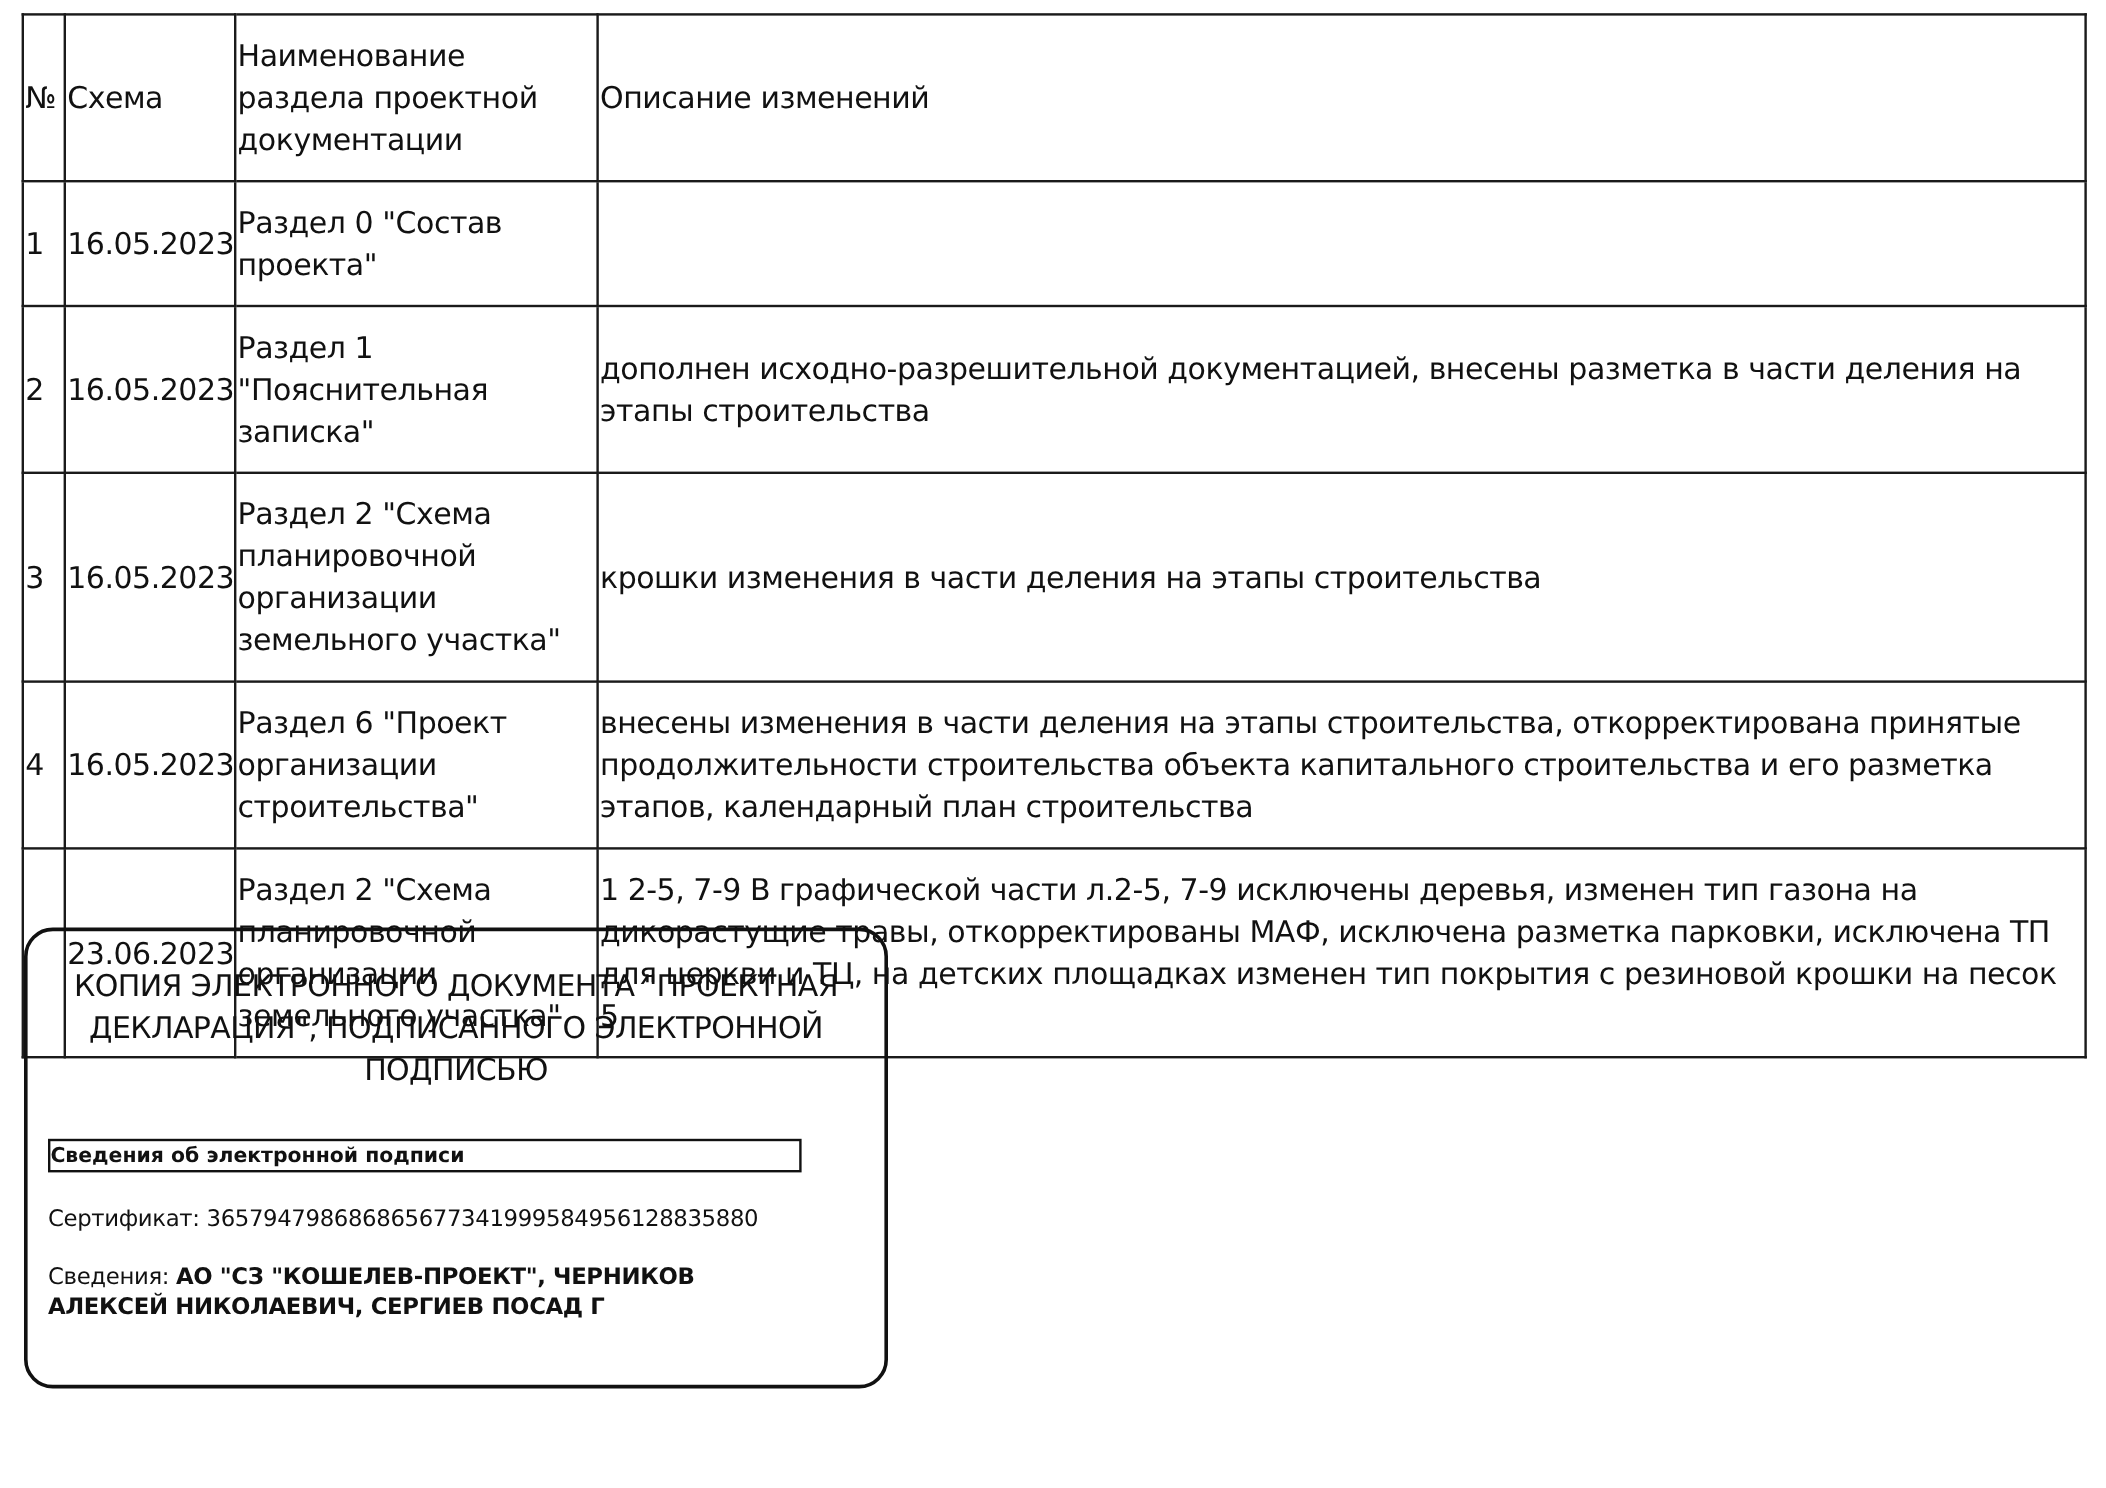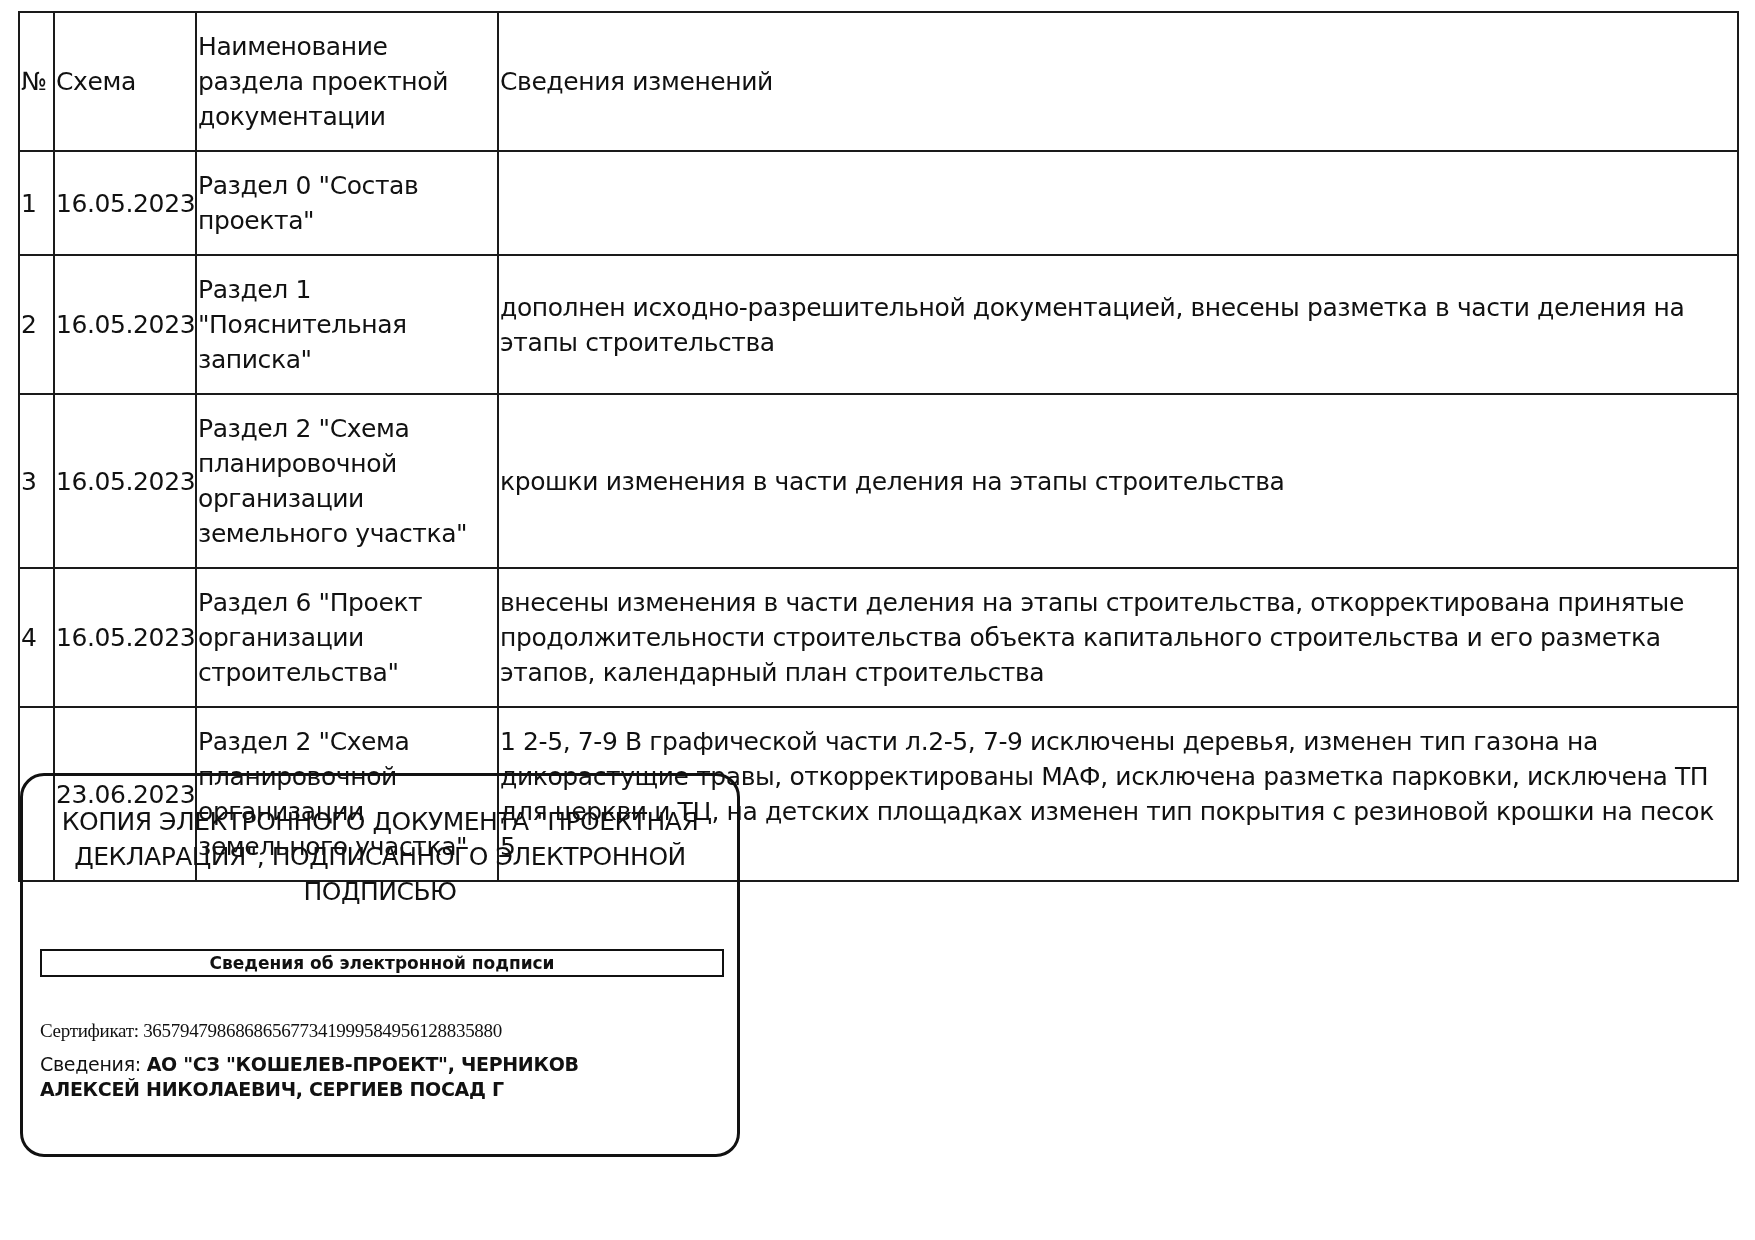--- a/index.html
+++ b/index.html
@@ -11,43 +11,43 @@
          letter-spacing:-0.4px; word-wrap:break-word; }
   col.c-num { width:35px; } col.c-date { width:142px; } col.c-sec { width:302px; } col.c-desc { width:1240px; }
   tr.r-head { height:110px; } tr.r1 { height:75px; } tr.r2 { height:110px; }
   tr.r3 { height:146px; } tr.r4 { height:111px; } tr.r5 { height:143px; }
   td.num { white-space:nowrap; padding-left:2px; }
   td.date { white-space:nowrap; }
   .stamp { position:absolute; left:20px; top:773px; width:720px; height:384px;
          border:3px solid #111; border-radius:24px; box-sizing:border-box; }
   .stamp-title { position:absolute; left:20px; right:20px; top:28px; text-align:center;
          font-size:25px; line-height:35px; letter-spacing:-0.5px; }
-  .stamp-subbox { position:absolute; left:17px; width:684px; top:173px; height:28px;
-         border:2px solid #111; box-sizing:border-box; text-align:center;
+  .stamp-subbox { position:absolute; left:17px; width:628px; top:173px; height:28px;
+         border:2px solid #111; box-sizing:border-box; text-align:left;
          font-size:17px; line-height:24px; font-weight:bold; }
   .stamp-line { position:absolute; left:17px; font-size:19px; line-height:25px; letter-spacing:-0.3px; }
   .stamp-line b { font-weight:bold; }
-  .l-cert { top:242px;font-family:Liberation Serif, serif; } .l-owner { top:276px; width:600px; } .l-valid { top:335px; }
+  .l-cert { top:228px; } .l-owner { top:276px; width:600px; } .l-valid { top:335px; }
 </style>
 </head>
 <body>
 
 <table class="changes">
   <colgroup>
       <col class="c-num">
       <col class="c-date">
       <col class="c-sec">
       <col class="c-desc">
     </colgroup>
   <tbody>
       <tr class="r-head">
     <td class="num">№</td>
     <td>Схема</td>
     <td>Наименование раздела проектной документации</td>
-    <td>Сведения изменений</td>
+    <td>Описание изменений</td>
   </tr>
   <tr class="r1">
     <td class="num">1</td>
     <td class="date">16.05.2023</td>
     <td>Раздел 0 "Состав проекта"</td>
     <td></td>
   </tr>
   <tr class="r2">
     <td class="num">2</td>
     <td class="date">16.05.2023</td>

